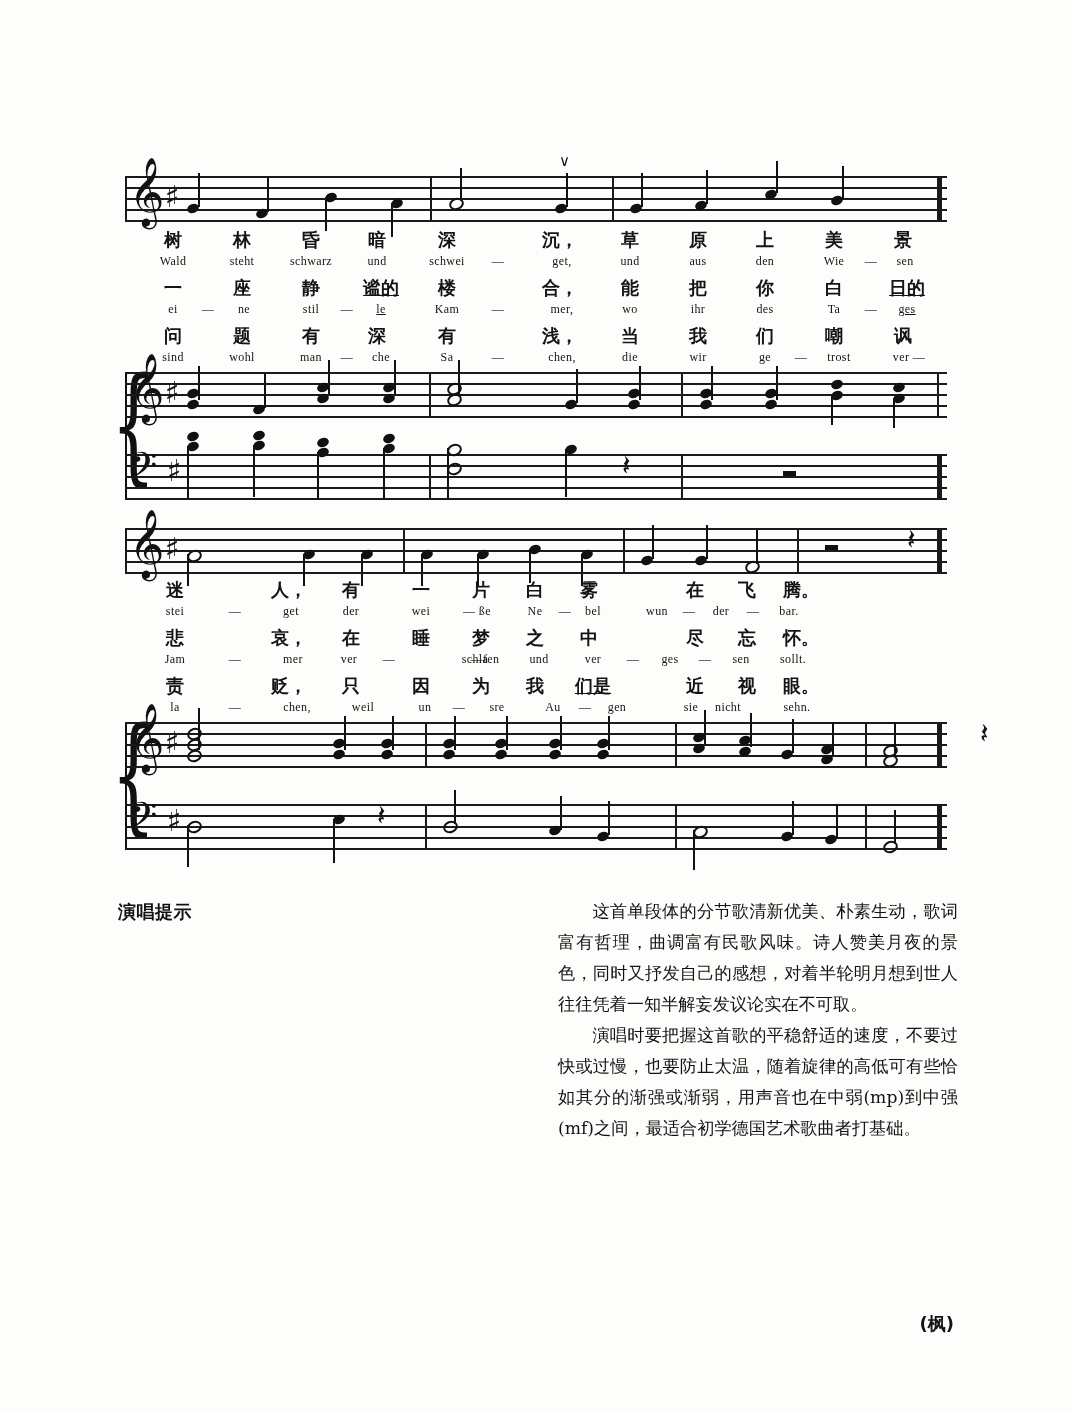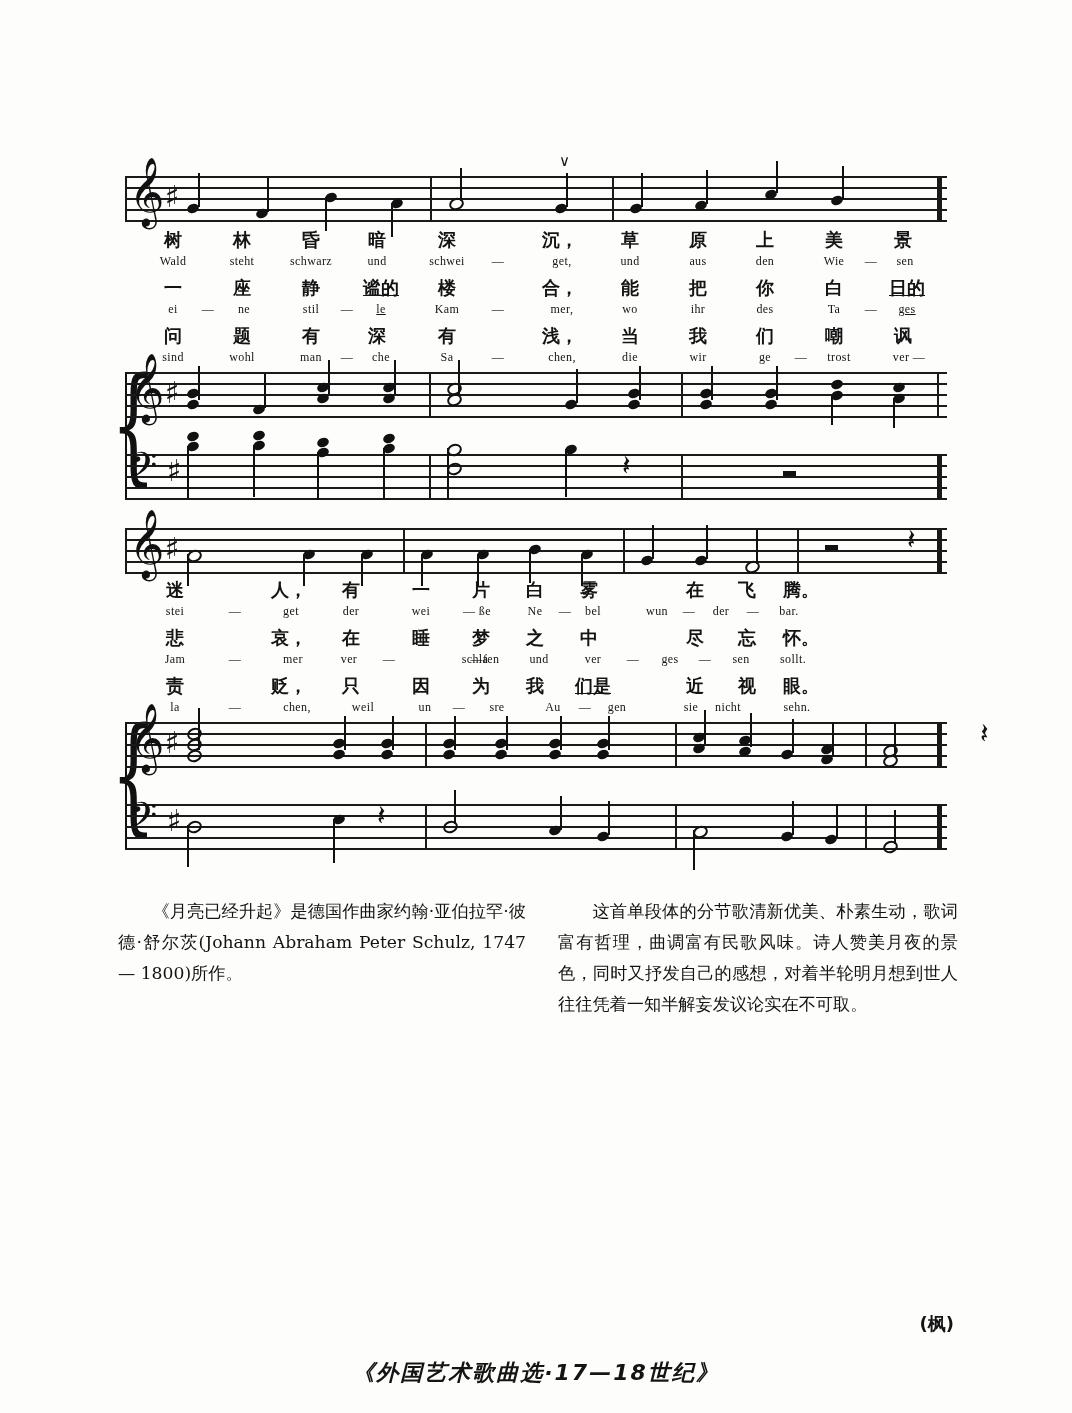--- a/index.html
+++ b/index.html
@@ -731,23 +731,23 @@
       <div class="barline" style="left:740px;"></div>
 
       <div class="note hollow" style="left:758px;top:37px;"></div>
       <div class="stem" style="left:769px;top:6px;height:34px;"></div>
 
       <div class="barline thick" style="left:812px;"></div>
     </div>
   </div>
 
   <div class="prose col-left">
-    <p>《月亮已经升起》是德国作曲家约翰·亚伯拉罕·彼德·舒尔茨(Johann Abraham Peter Schulz, 1747 — 1800)所作。</p>
+    <h4>演唱提示</h4>
   </div>
 
   <div class="prose col-right">
     <p>这首单段体的分节歌清新优美、朴素生动，歌词富有哲理，曲调富有民歌风味。诗人赞美月夜的景色，同时又抒发自己的感想，对着半轮明月想到世人往往凭着一知半解妄发议论实在不可取。</p>
+    <p>演唱时要把握这首歌的平稳舒适的速度，不要过快或过慢，也要防止太温，随着旋律的高低可有些恰如其分的渐强或渐弱，用声音也在中弱(mp)到中强(mf)之间，最适合初学德国艺术歌曲者打基础。</p>
   </div>
 
   <div class="sig">(枫)</div>
-  <div class="footer">《外国艺术歌曲选·17—18世纪》</div>
 
 </div>
 
 </body></html>

